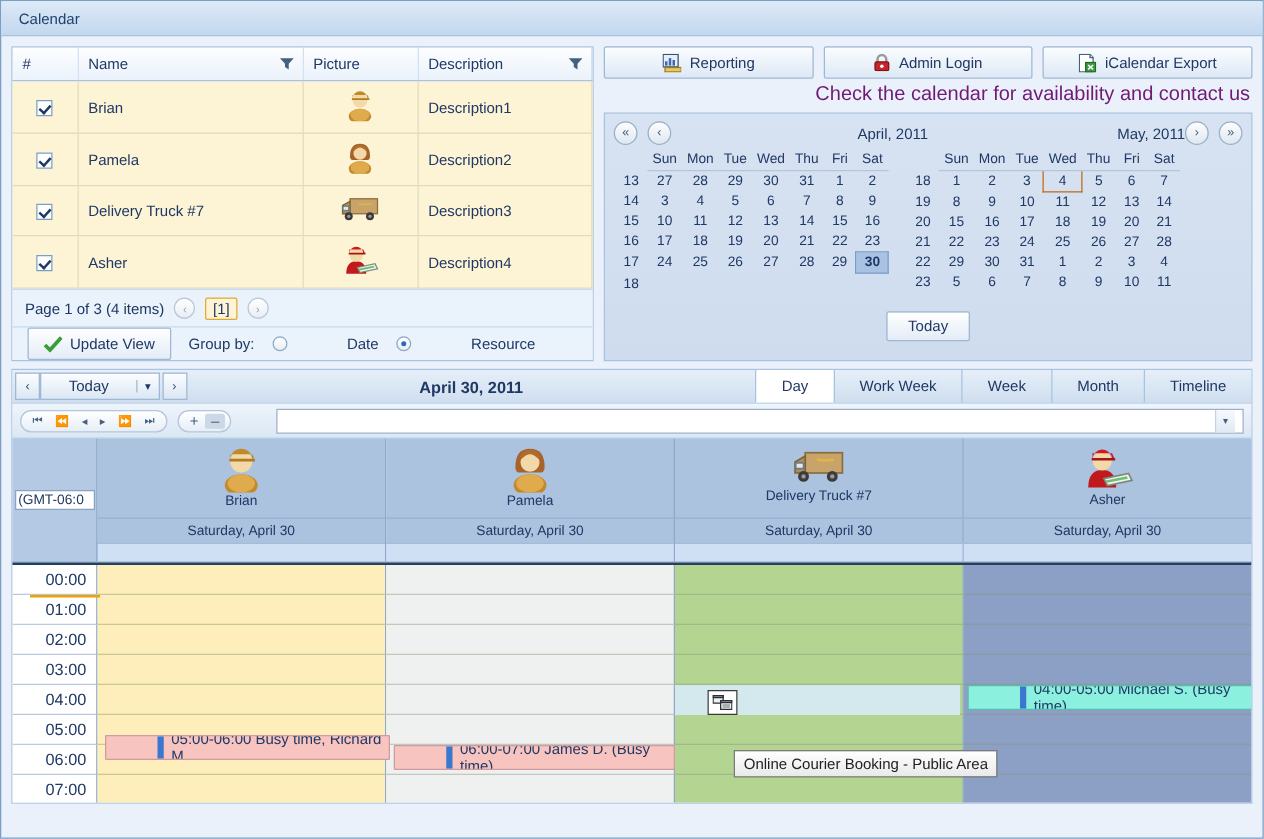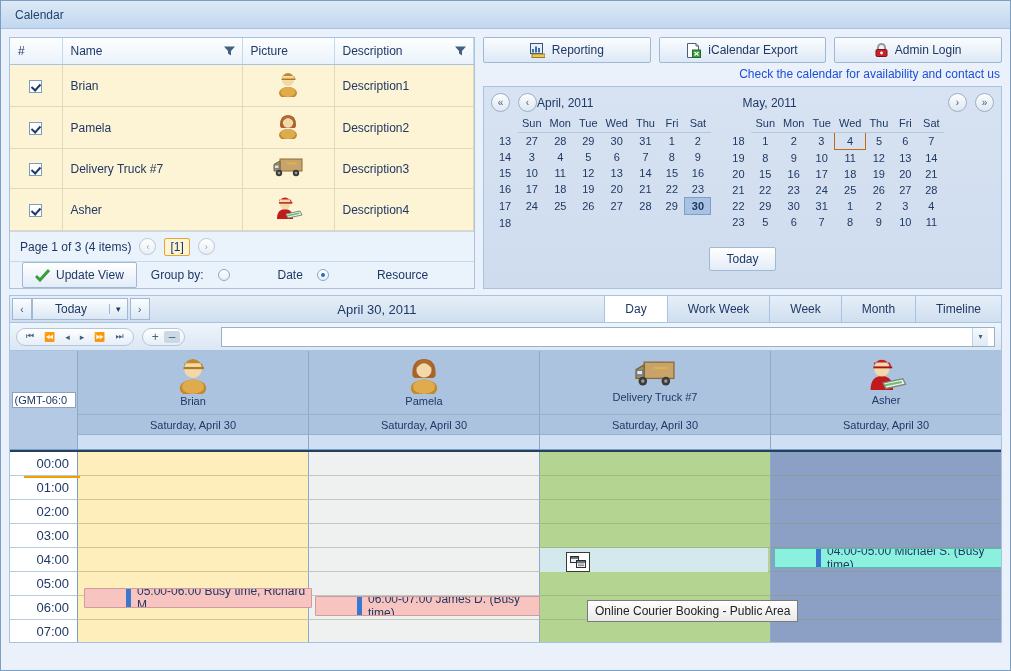--- a/index.html
+++ b/index.html
@@ -106,34 +106,34 @@
 
   
   .rightpanel { flex:1; display:flex; flex-direction:column; }
   .topbtns { display:flex; gap:8px; }
   .tbtn {
     flex:1;height:26px;border:1px solid #9fb8d4;
     background:linear-gradient(to bottom,#fbfdff,#dde8f5);
     display:flex;align-items:center;justify-content:center;gap:7px;
     font-size:12px;border-radius:2px;color:#1f3864;
   }
-  .tagline { text-align:right;font-size:12px;padding:4px 2px 5px 0;color:#1d4ed8; }
+  .tagline { text-align:right;font-size:16px;padding:4px 2px 5px 0;color:#701a75; }
   .calbox {
     border:1px solid #a8c3e0;
     background:linear-gradient(to bottom,#d7e3f2,#cfdcee);
     flex:1;display:flex;flex-direction:column;
   }
   .calhead { display:flex;align-items:center;padding:6px 7px 2px; }
   .nav-circ {
     width:19px;height:19px;border-radius:50%;
     border:1px solid #9ab0c8;background:linear-gradient(to bottom,#fdfefe,#dfe7f0);
     display:inline-flex;align-items:center;justify-content:center;
     font-size:10px;color:#44607f;
   }
-  .mtitle{flex:1;text-align:left;font-size:12px;color:#1f3864;}
+  .mtitle{flex:1;text-align:right;font-size:12px;color:#1f3864;}
   .months{display:flex;padding:0 8px;gap:14px;}
   table.mini{border-collapse:collapse;font-size:11px;}
   table.mini th{
     font-weight:normal;color:#1f3864;padding:3px 4px;text-align:center;
     border-bottom:1px solid #b6c6da;font-size:11px;
   }
   table.mini th.wn{border-bottom:none;}
   table.mini td{padding:2px 4px;text-align:center;font-size:11px;color:#1f3864;width:26px;}
   td.wn{color:#9aabc0;font-size:10px;width:20px;}
   td.sun{color:#c00000;}
@@ -157,21 +157,21 @@
     width:20px;border:1px solid #9fb8d4;margin:2px 0 2px 2px;
     background:linear-gradient(to bottom,#fbfdff,#dbe7f4);
     display:flex;align-items:center;justify-content:center;font-size:10px;color:#33527a;
   }
   .today-drop{
     display:flex;align-items:center;border:1px solid #9fb8d4;margin:2px 0;
     background:linear-gradient(to bottom,#fbfdff,#dbe7f4);
   }
   .today-drop .lbl{padding:0 22px;font-size:12px;}
   .today-drop .arw{border-left:1px solid #9fb8d4;padding:0 6px;font-size:9px;}
-  .sch-date{flex:1;display:flex;align-items:center;justify-content:center;font-size:13px;}
+  .sch-date{flex:1;display:flex;align-items:center;justify-content:center;font-size:13px;font-weight:bold;}
   .viewtabs{display:flex;align-items:stretch;}
   .vtab{
     padding:0 20px;display:flex;align-items:center;font-size:12px;
     border-left:1px solid #a8c3e0;background:transparent;color:#1f3864;
   }
   .vtab.active{background:#ffffff;}
   .sch-toolbar2{
     height:28px;display:flex;align-items:center;gap:8px;padding:0 6px;
     background:linear-gradient(to bottom,#eef5fc,#dbe7f4);
     border-bottom:1px solid #a8c3e0;
@@ -409,35 +409,35 @@
             <svg width="15" height="15" viewBox="0 0 15 15">
               <rect x="0.5" y="0.5" width="12" height="10" fill="#e8eef6" stroke="#33527a"></rect>
               <rect x="2" y="6" width="2" height="3.5" fill="#3b6bb5"></rect>
               <rect x="5" y="3.5" width="2" height="6" fill="#3b6bb5"></rect>
               <rect x="8" y="5" width="2" height="4.5" fill="#3b6bb5"></rect>
               <rect x="2" y="11" width="13" height="3.5" fill="#e8c860" stroke="#9c7a20"></rect>
             </svg>
             <span>Reporting</span>
           </div>
           <div class="tbtn">
+            <svg width="13" height="14" viewBox="0 0 13 14">
+              <path d="M3 7 V4.5 A3.5 3.5 0 0 1 10 4.5 V7" stroke="#9a9a9a" stroke-width="2" fill="none"></path>
+              <rect x="1" y="6.5" width="11" height="7" rx="1.2" fill="#c8232a" stroke="#7d1115"></rect>
+              <circle cx="6.5" cy="10" r="1.4" fill="#ffffff"></circle>
+            </svg>
+            <span>Admin Login</span>
+          </div>
+          <div class="tbtn">
             <svg width="14" height="15" viewBox="0 0 14 15">
               <path d="M0.5 0.5 H9 L11.5 3 V14.5 H0.5 Z" fill="#ffffff" stroke="#44607f"></path>
               <path d="M9 0.5 V3 H11.5" fill="#d8e3ef" stroke="#44607f"></path>
               <rect x="5.5" y="7" width="8" height="7.5" fill="#3f9a42" stroke="#1f6c22"></rect>
               <path d="M7.5 9 L11.5 12.5 M11.5 9 L7.5 12.5" stroke="#fff" stroke-width="1.2"></path>
             </svg>
             <span>iCalendar Export</span>
-          </div>
-          <div class="tbtn">
-            <svg width="13" height="14" viewBox="0 0 13 14">
-              <path d="M3 7 V4.5 A3.5 3.5 0 0 1 10 4.5 V7" stroke="#9a9a9a" stroke-width="2" fill="none"></path>
-              <rect x="1" y="6.5" width="11" height="7" rx="1.2" fill="#c8232a" stroke="#7d1115"></rect>
-              <circle cx="6.5" cy="10" r="1.4" fill="#ffffff"></circle>
-            </svg>
-            <span>Admin Login</span>
           </div>
         </div>
 
         <div class="tagline">Check the calendar for availability and contact us</div>
 
         <div class="calbox">
           <div class="calhead">
             <span class="nav-circ">«</span>
             <span class="nav-circ" style="margin-left:8px">‹</span>
             <span class="mtitle">April, 2011</span>

